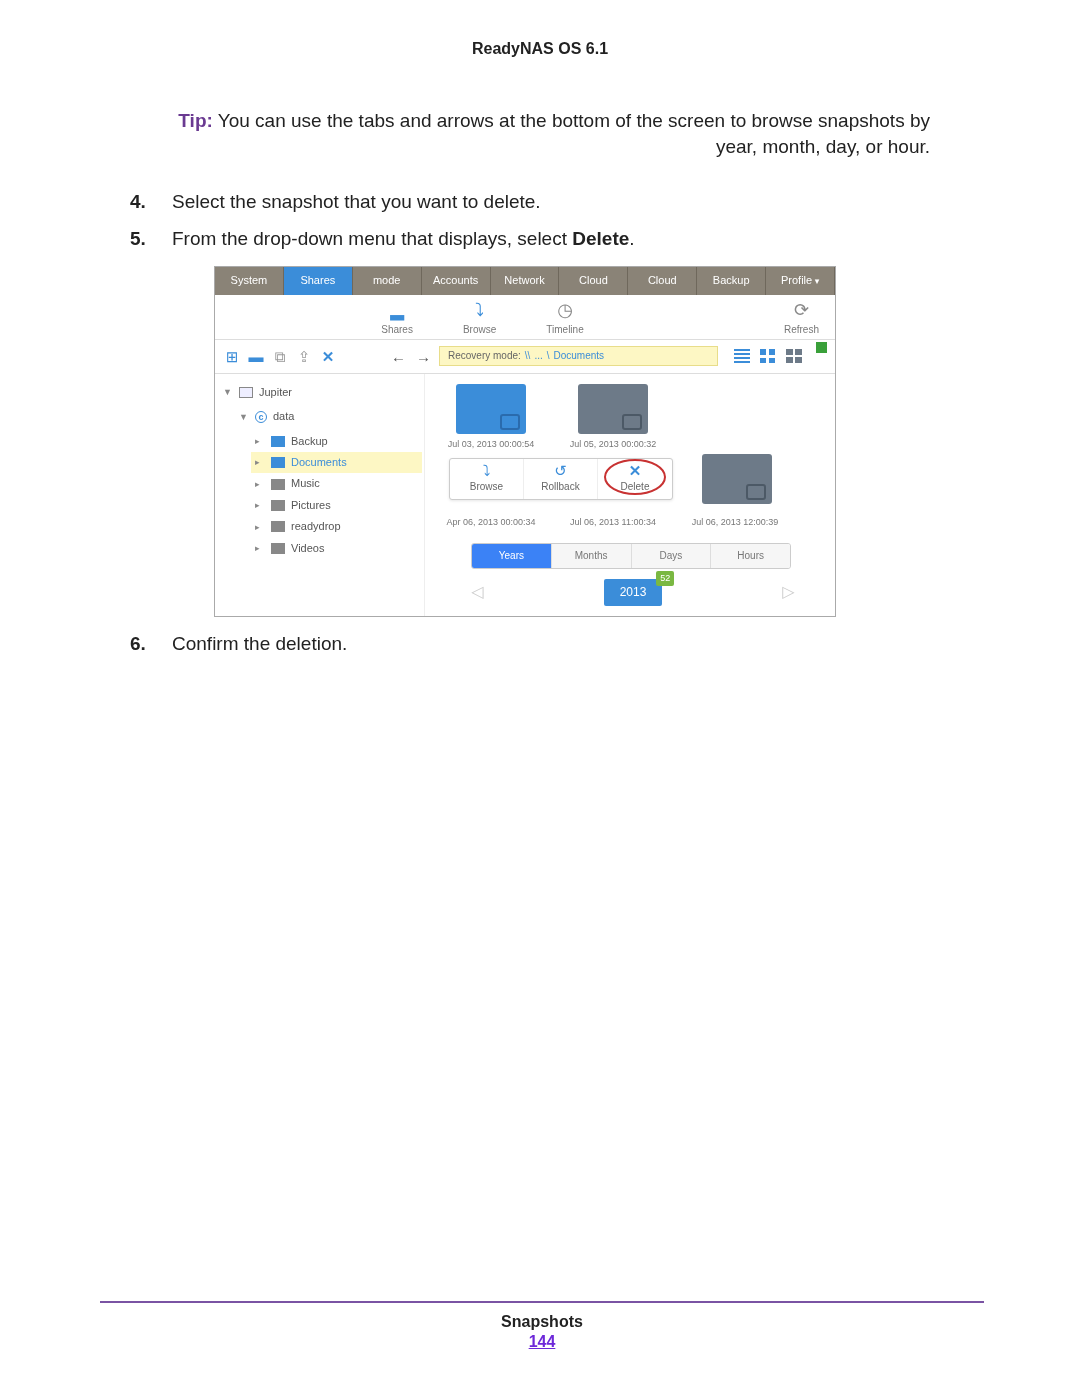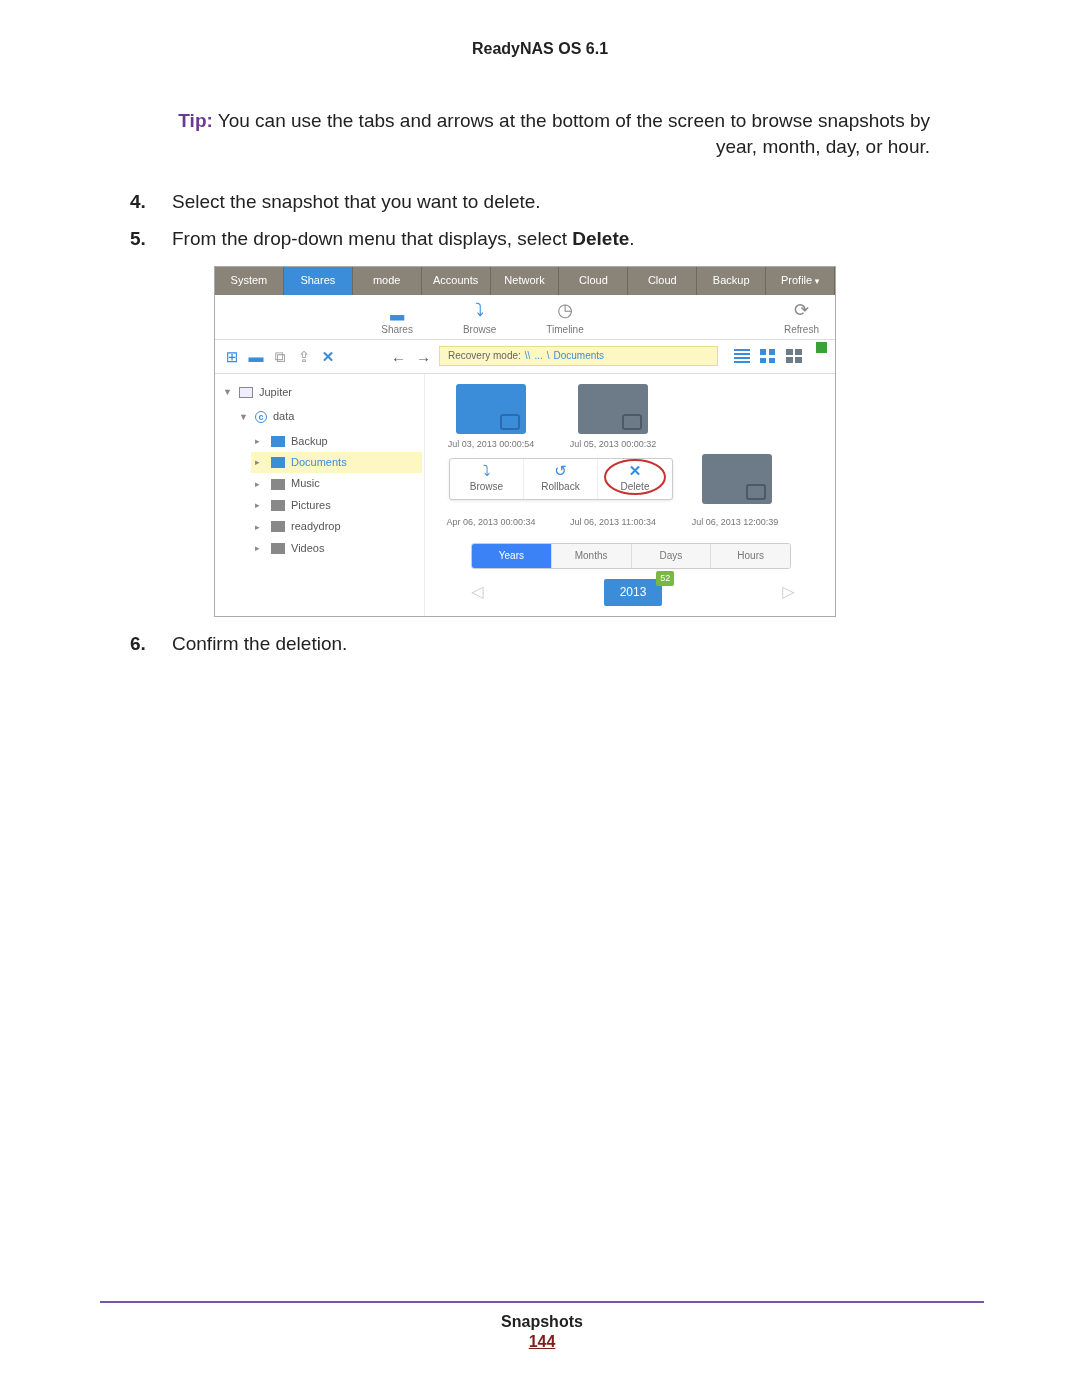--- a/index.html
+++ b/index.html
@@ -226,21 +226,21 @@
 
   .footer-rule {
     border-top: 2px solid #7a53a3;
     margin: 0 0 10px;
   }
   .doc-footer {
     position:absolute; left:100px; right:96px; bottom:46px;
     text-align:center;
   }
   .footer-title { font-weight:bold; font-size:16px; margin:8px 0 2px; }
-  .footer-page { color:#7f1d1d; font-weight:bold; font-size:16px;text-decoration:underline; }
+  .footer-page { color:#6d28d9; font-weight:bold; font-size:16px;text-decoration:underline; }
 </style>
 </head>
 <body>
 
 <div class="doc-header">ReadyNAS OS 6.1</div>
 
 <div class="tip-block">
   <span class="tip-label">Tip:</span>
   <span>You can use the tabs and arrows at the bottom of the screen to browse snapshots by year, month, day, or hour.</span>
 </div>

